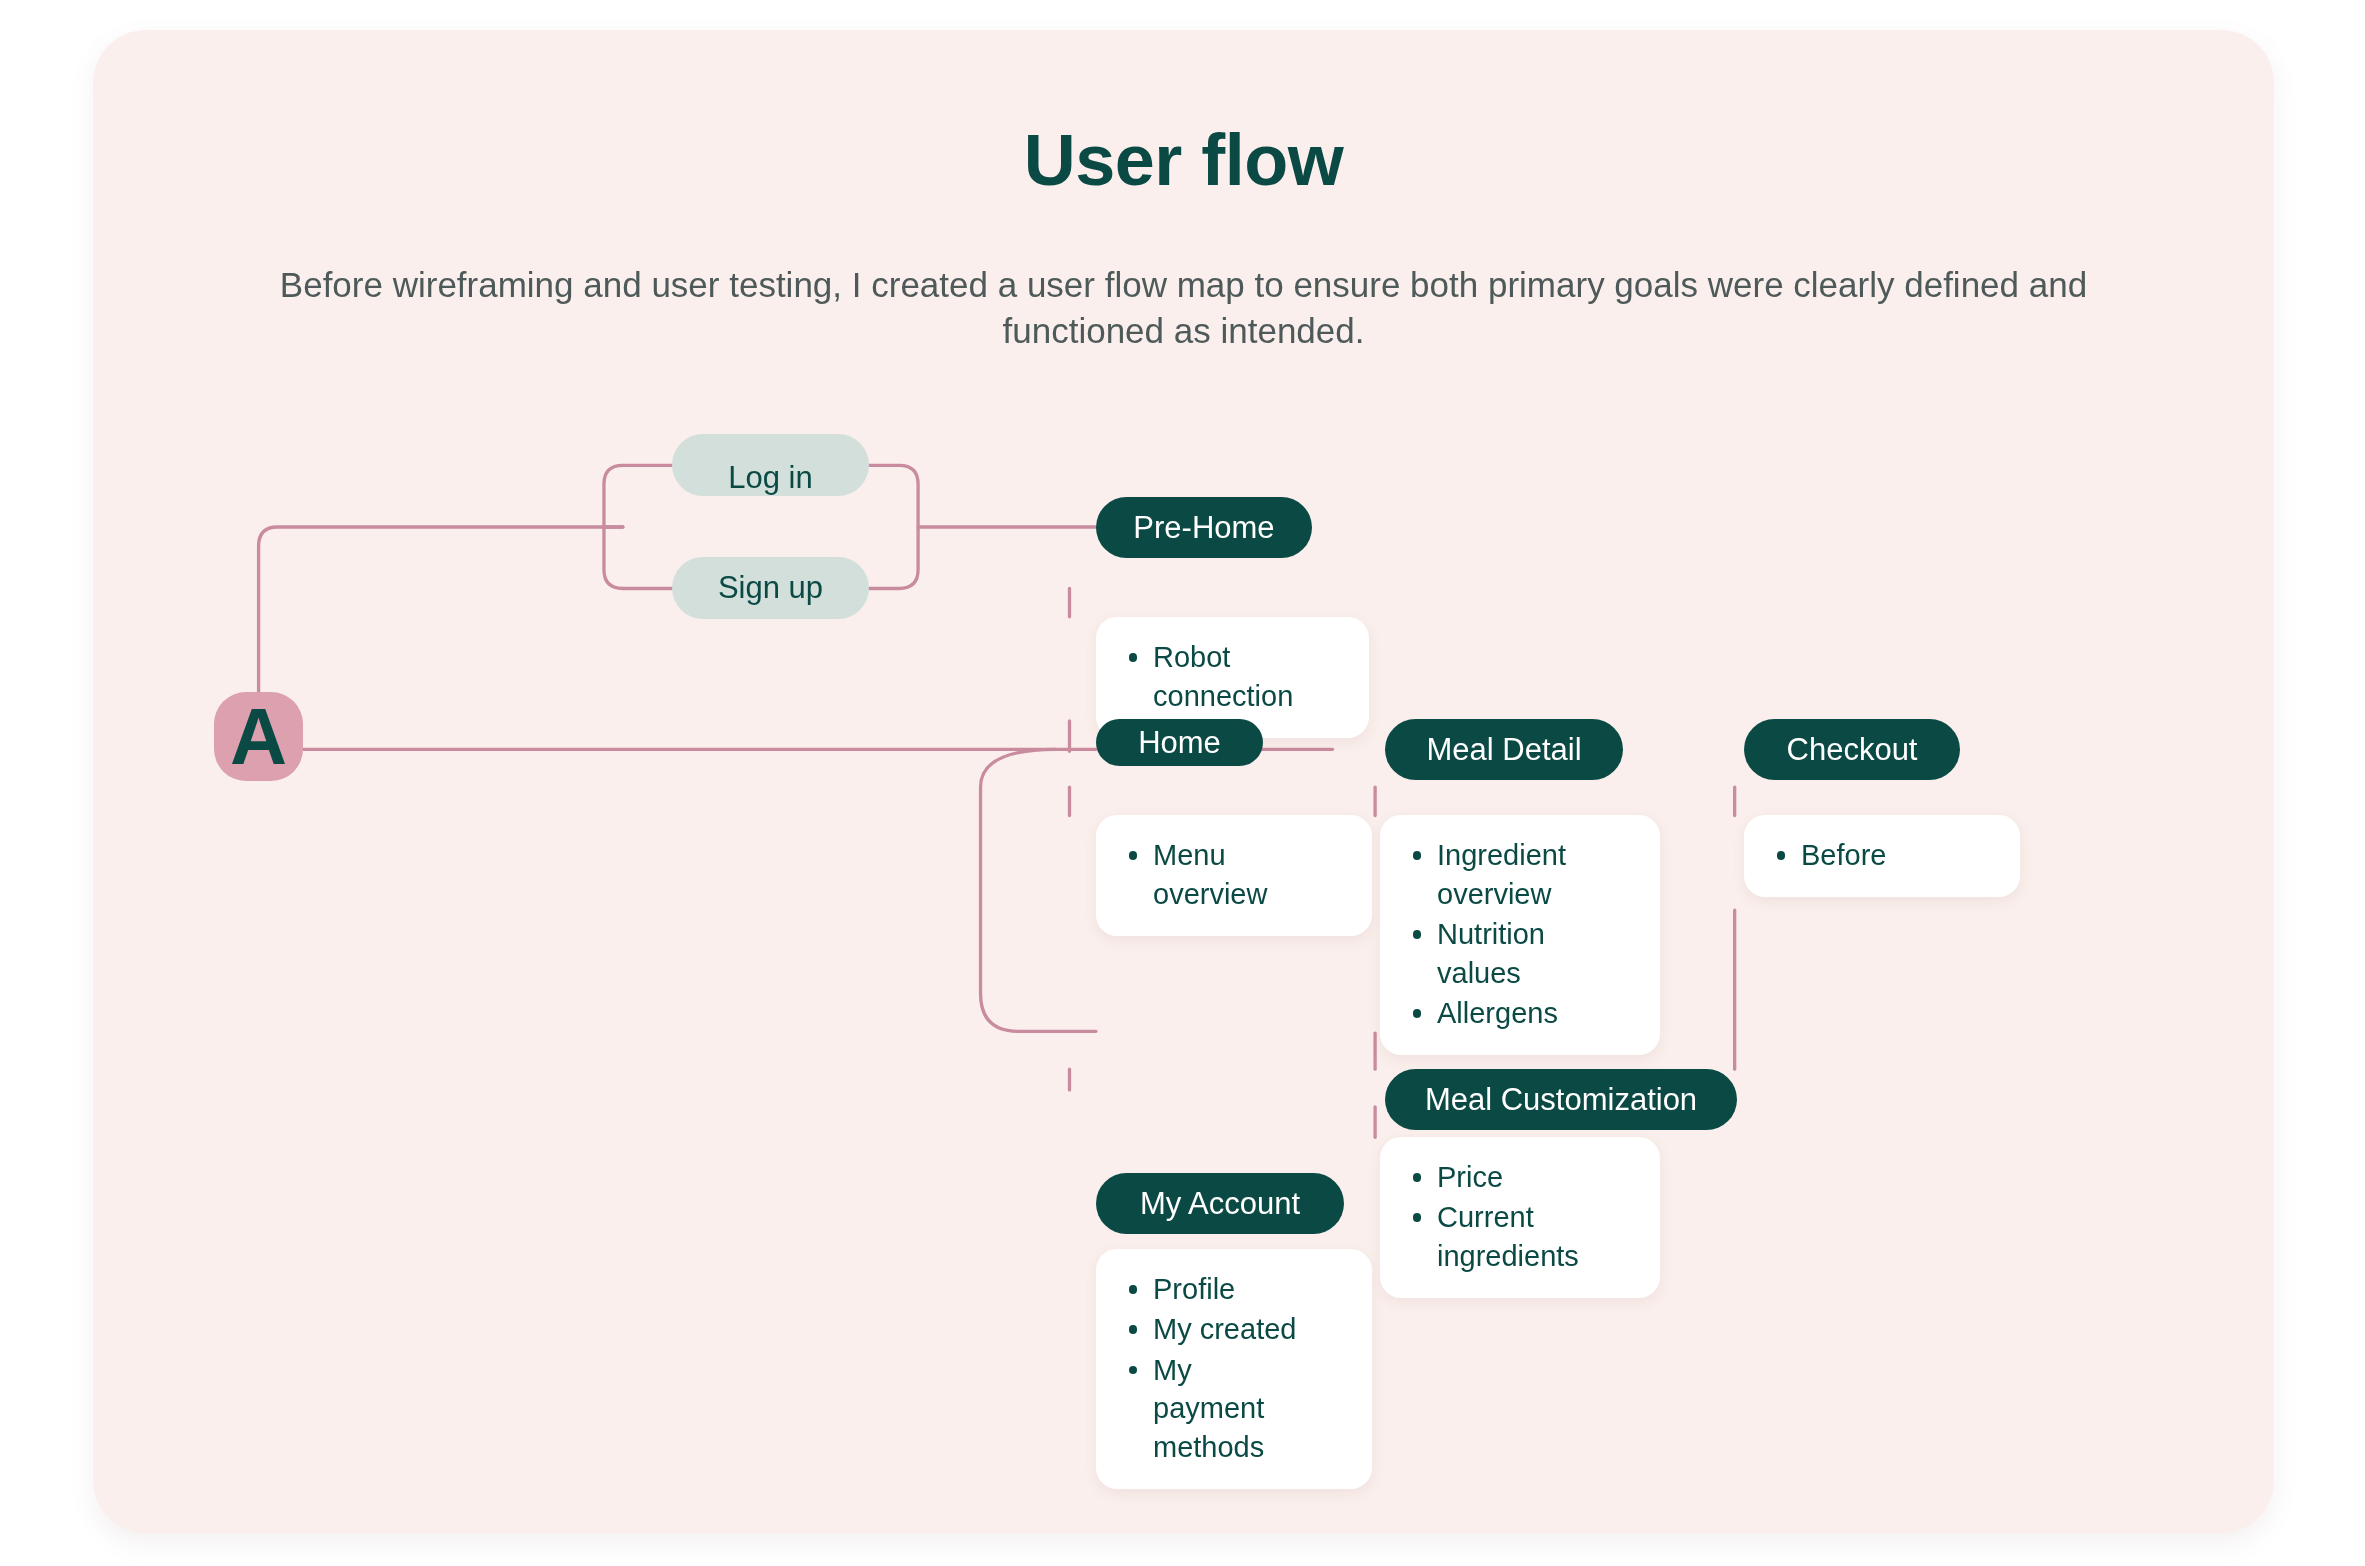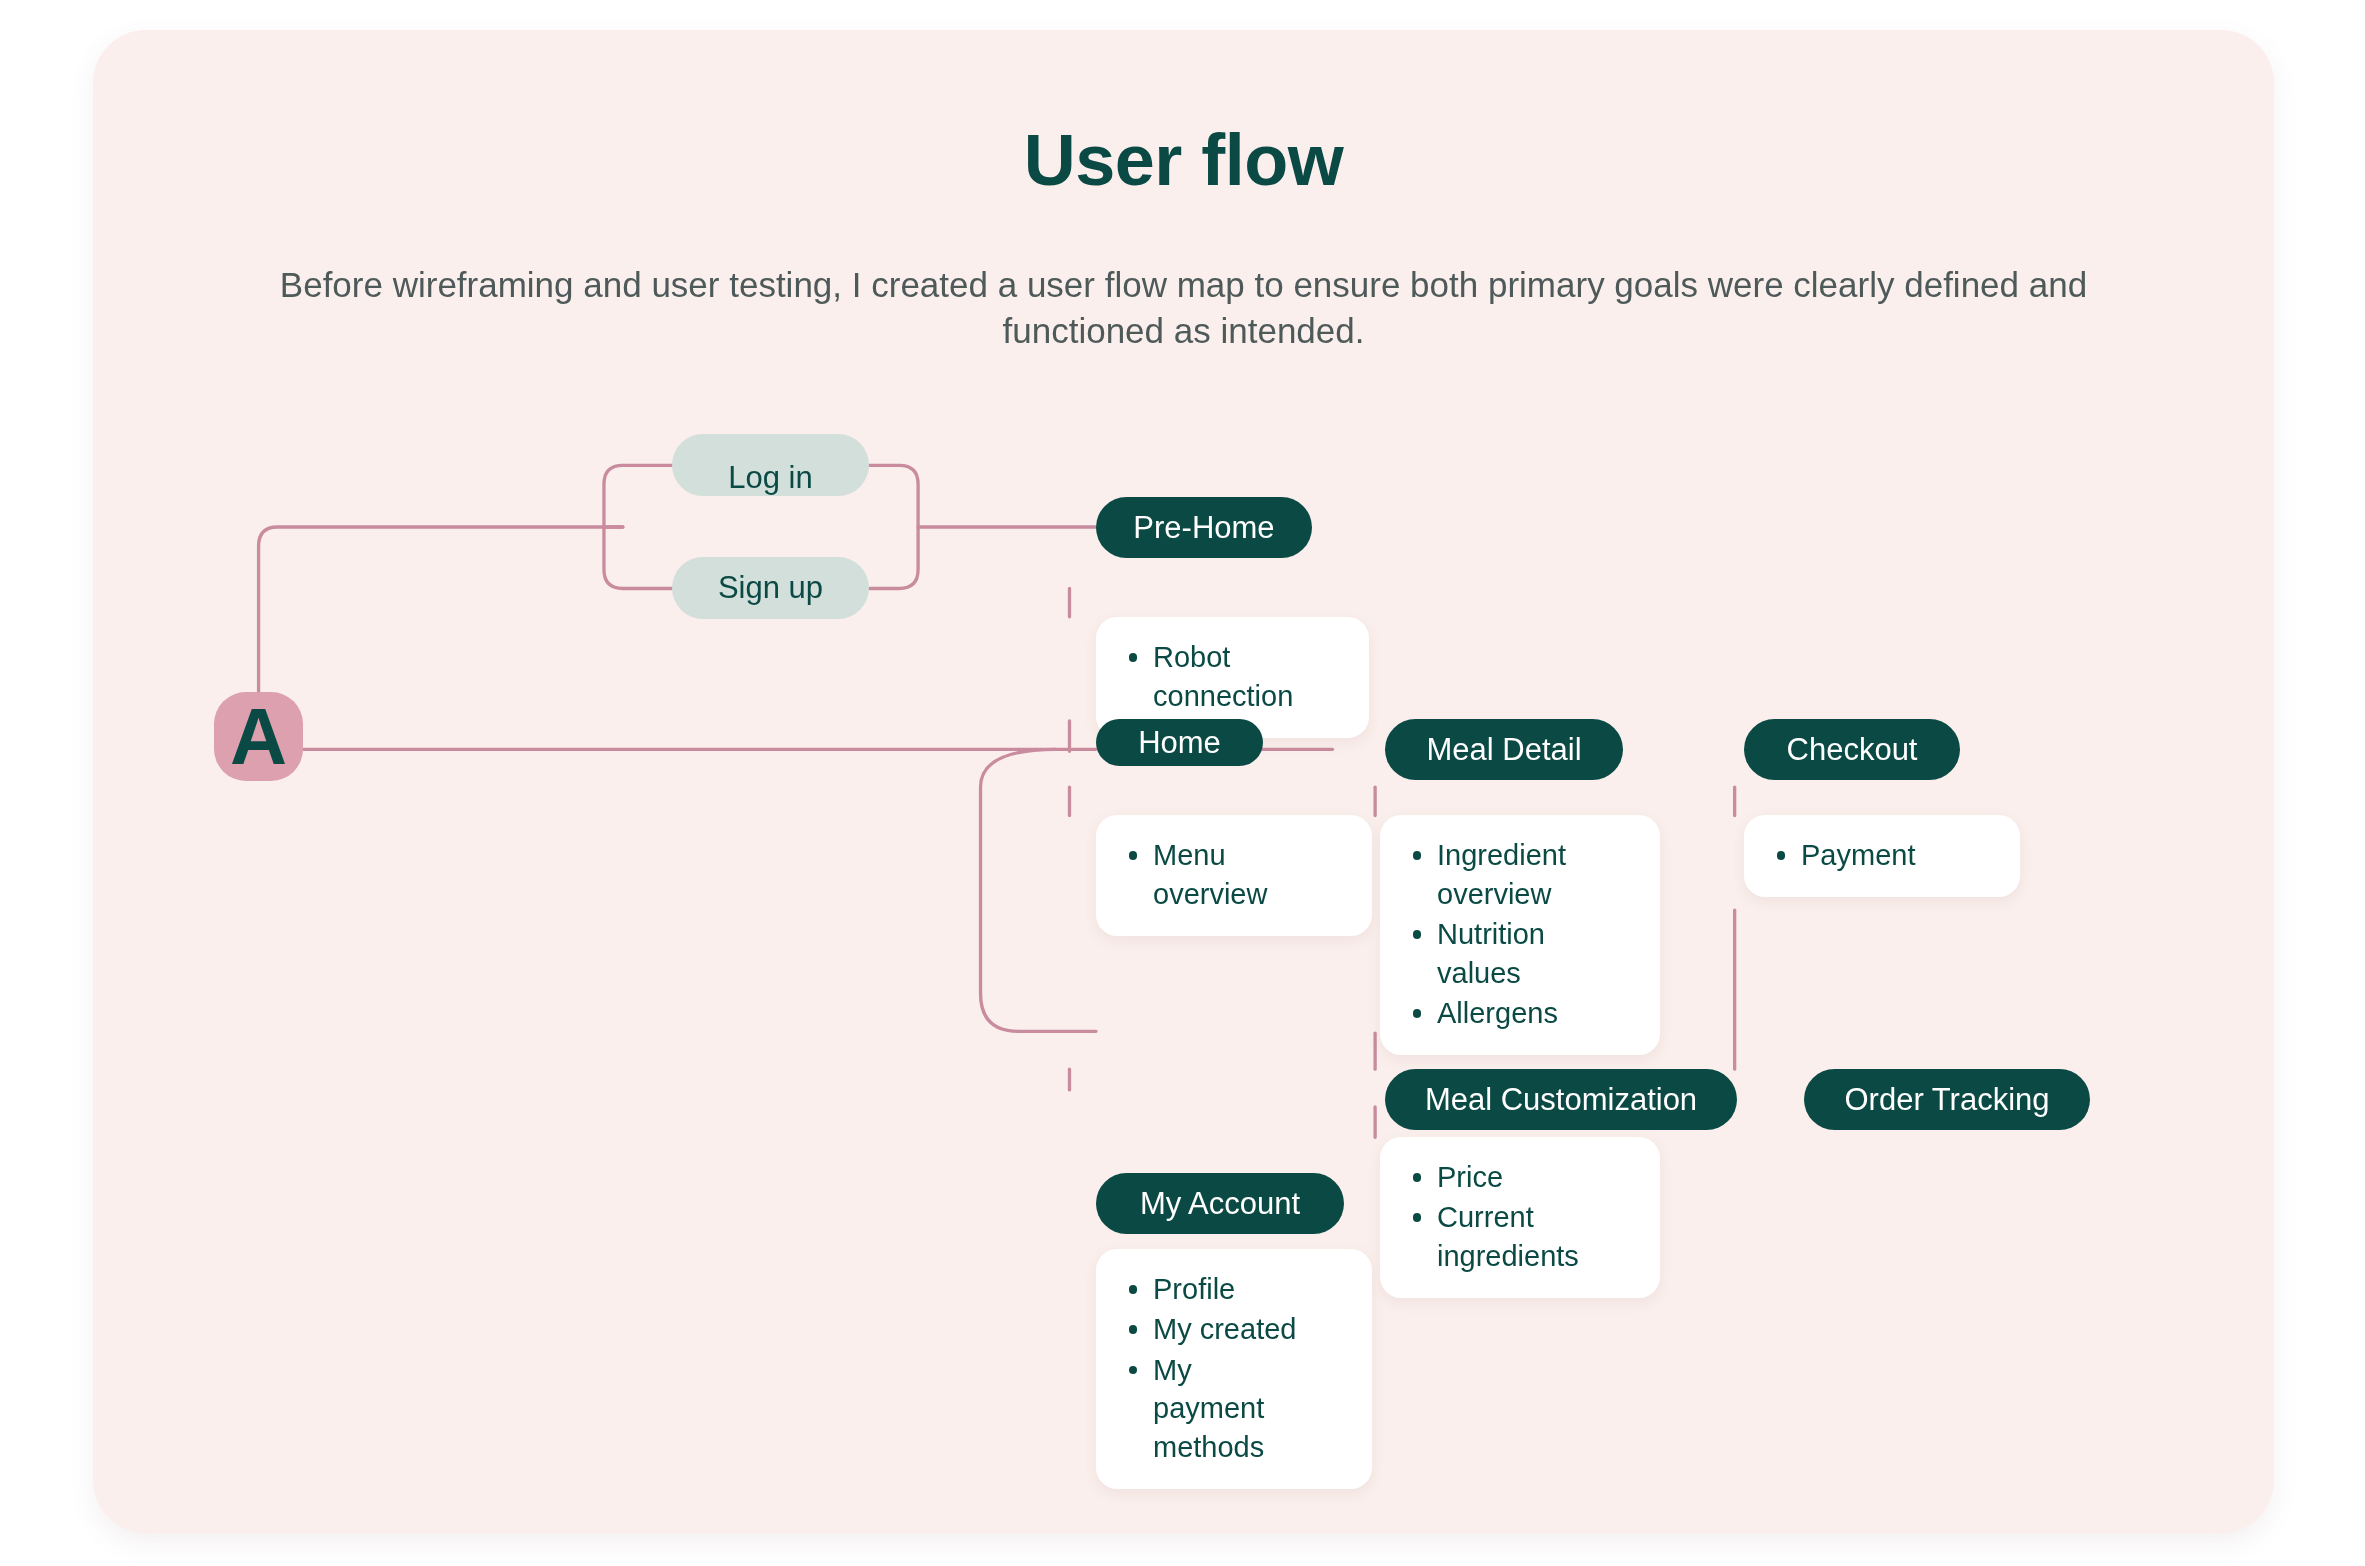--- a/index.html
+++ b/index.html
@@ -243,38 +243,35 @@
           <li>Allergens</li>
         </ul>
       </div>
 
       <div class="node" style="left:1651px; top:689px; width:216px; height:61px;">
         <span>Checkout</span>
       </div>
 
       <div class="card" style="left:1651px; top:785px; width:276px;">
         <ul>
-          <li>Payment</li>
+          <li>Before</li>
         </ul>
       </div>
 
       <div class="node" style="left:1292px; top:1039px; width:352px; height:61px;">
         <span>Meal Customization</span>
       </div>
 
       <div class="card" style="left:1287px; top:1107px; width:280px;">
         <ul>
           <li>Price</li>
           <li style="max-width:161px;">Current ingredients</li>
         </ul>
       </div>
 
-      <div class="node" style="left:1711px; top:1039px; width:286px; height:61px;">
-        <span>Order Tracking</span>
-      </div>
 
       <div class="node" style="left:1003px; top:1143px; width:248px; height:61px;">
         <span>My Account</span>
       </div>
 
       <div class="card" style="left:1003px; top:1219px; width:276px;">
         <ul>
           <li>Profile</li>
           <li>My created</li>
           <li style="max-width:170px;">My payment methods</li>

